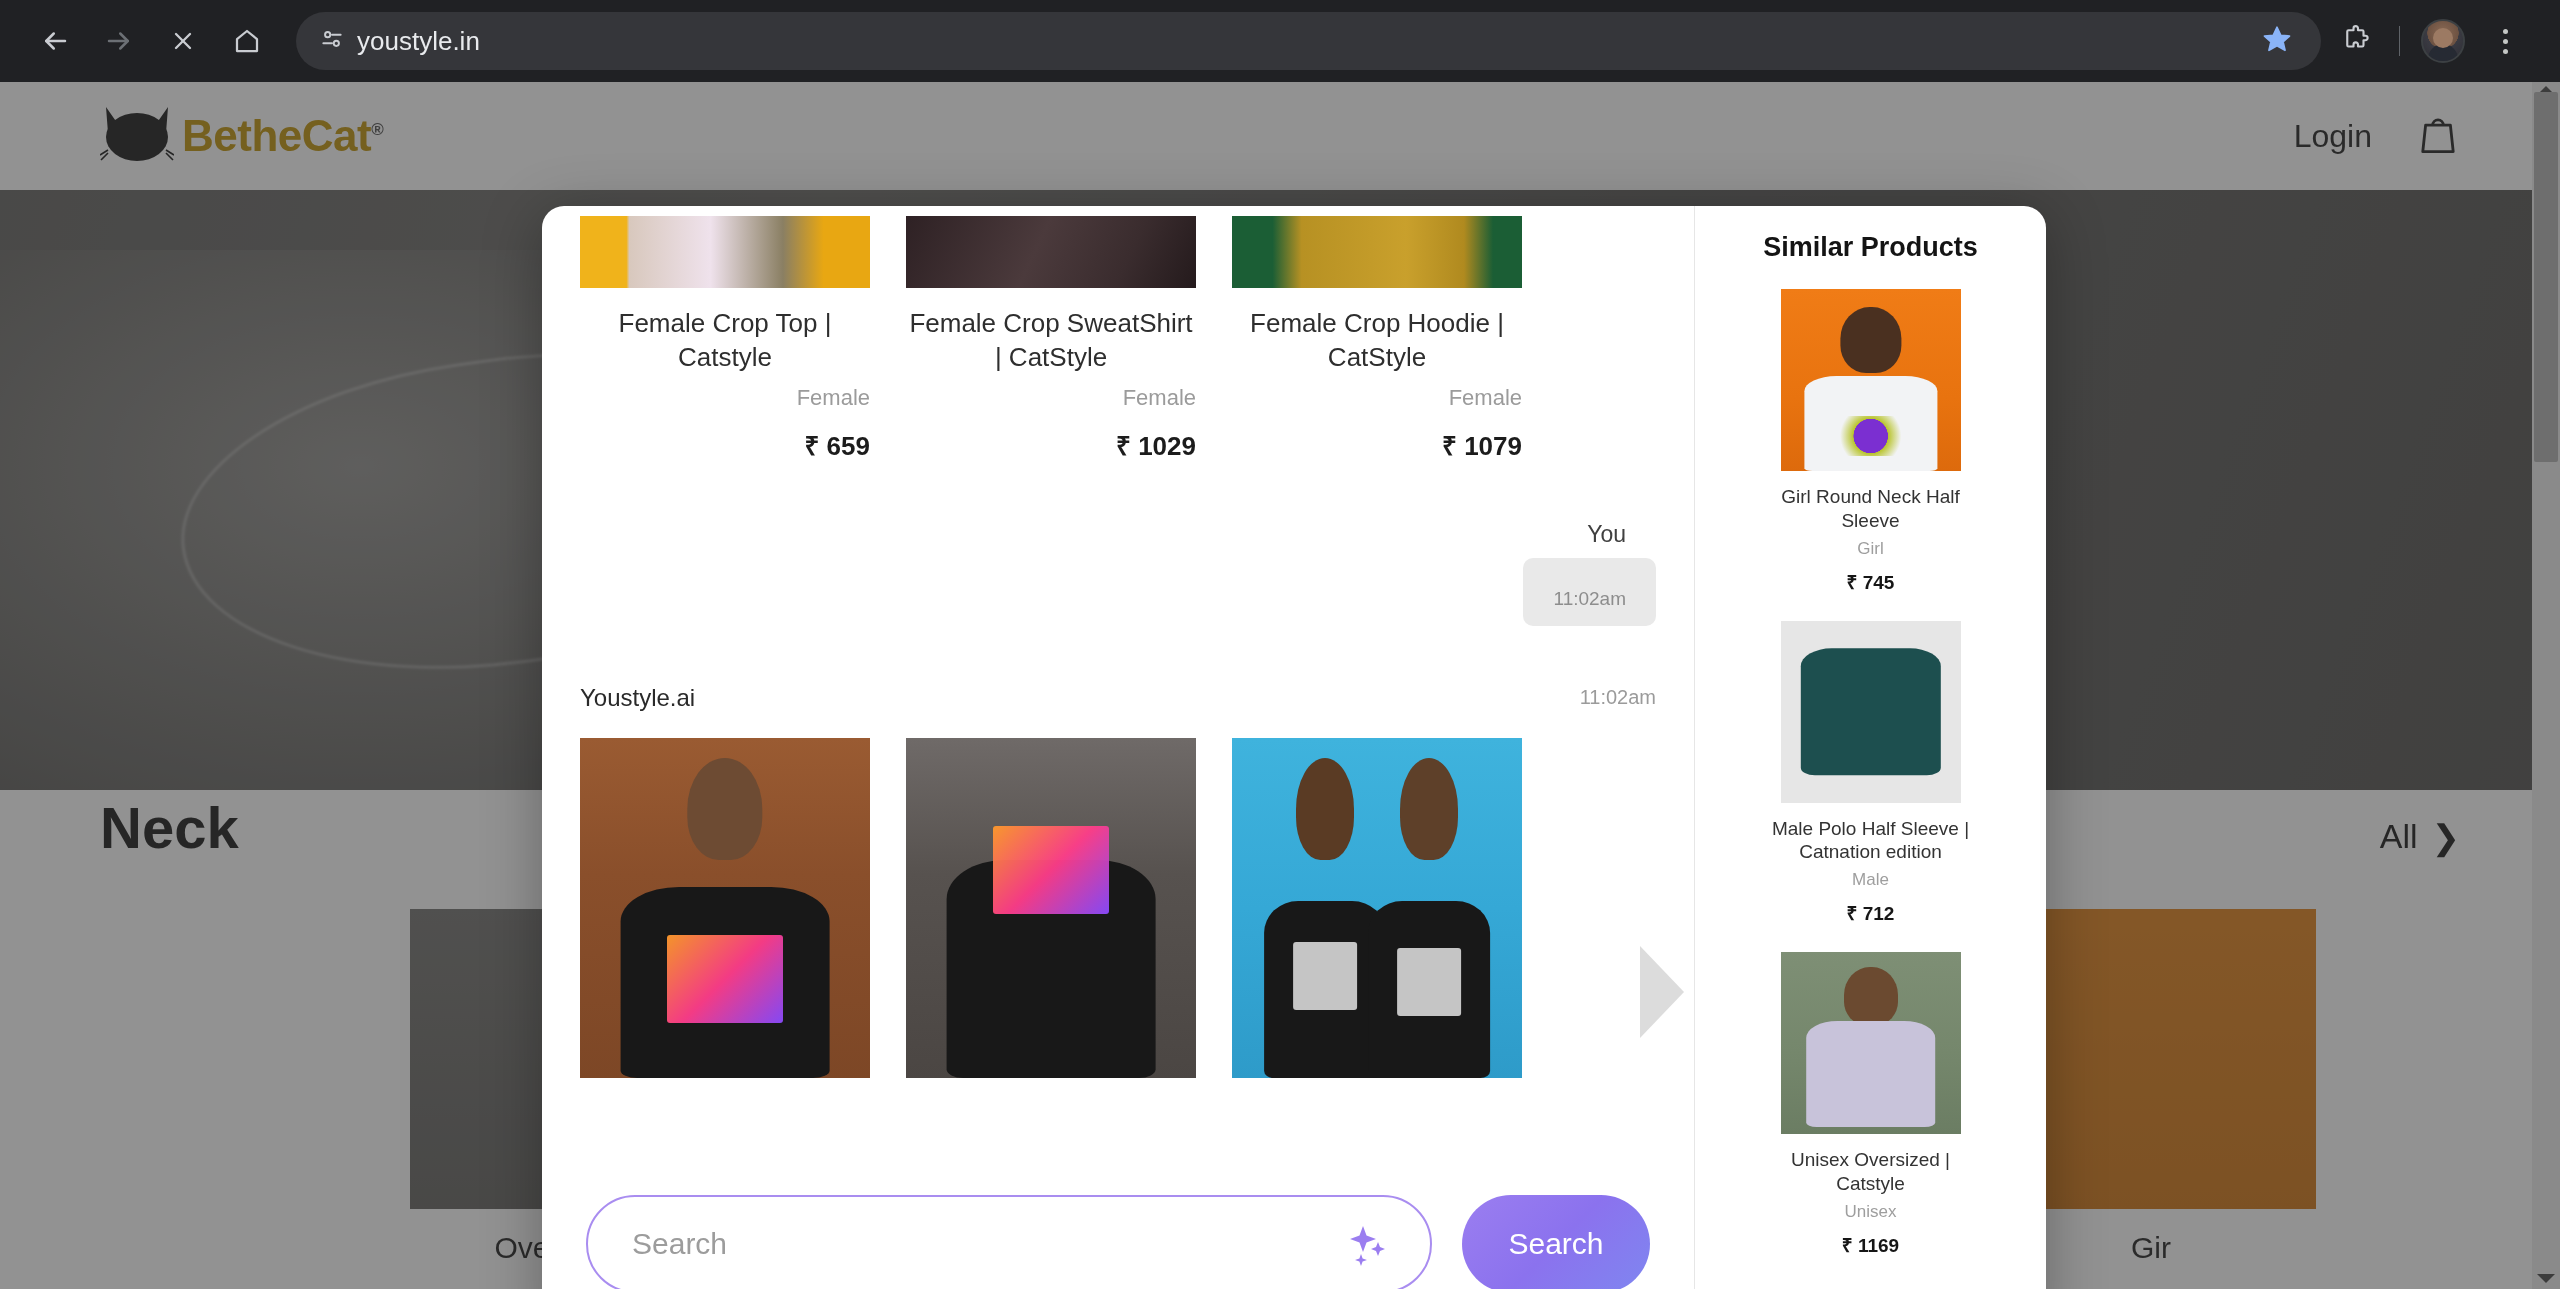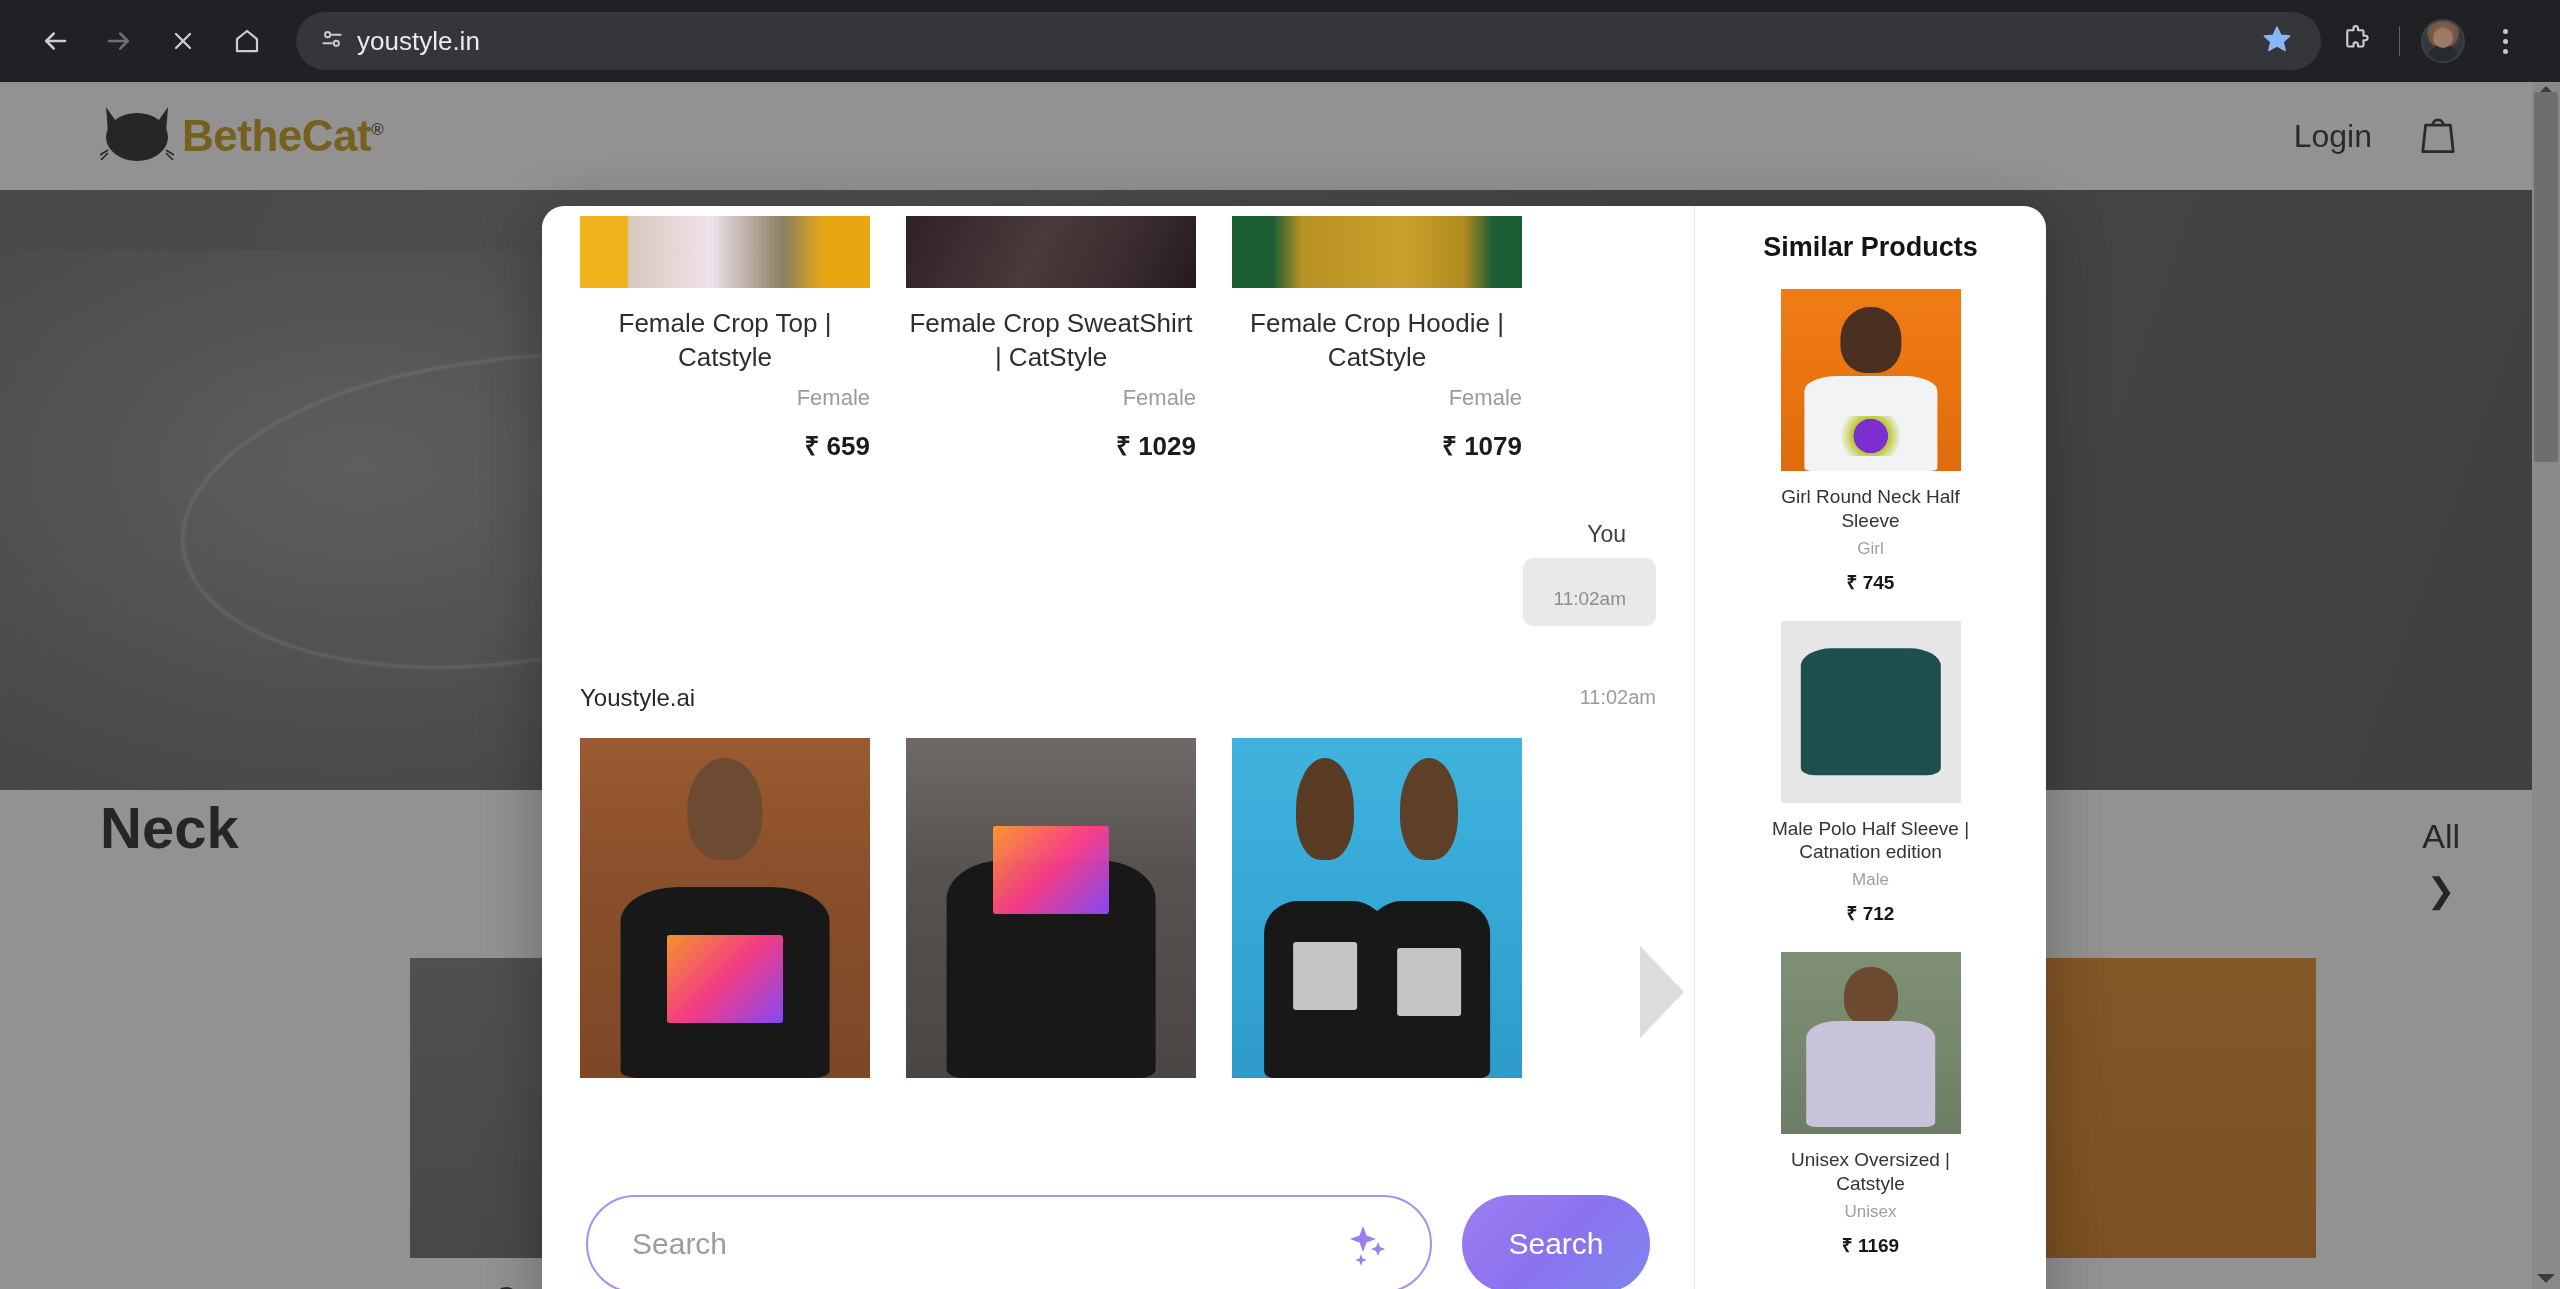--- a/index.html
+++ b/index.html
@@ -154,21 +154,21 @@
 
   .shop-section { position: absolute; top: 712px; left: 0; width: 2560px; }
   .shop-head {
     display: flex; align-items: baseline;
     padding: 0 100px;
   }
   .shop-title { font-size: 58px; font-weight: bold; color: #111; }
   .shop-all {
     margin-left: auto;
     font-size: 34px; color: #111;
-    display: flex; align-items: center; gap: 14px; flex-direction: column;
+    display: flex; align-items: center; gap: 14px;
   }
   .cards-row {
     display: flex; gap: 36px;
     padding: 48px 100px 0 410px;
   }
   .pcard { width: 330px; flex: 0 0 auto; }
   .pcard .thumb { width: 330px; height: 300px; }
   .pcard .cap {
     padding: 22px 0;
     text-align: center;
@@ -547,20 +547,21 @@
           <span>❯</span>
         </span>
       </div>
       <div class="cards-row">
         <div class="pcard">
           <div class="thumb img-bgcard1"></div>
           <div class="cap">Oversized T</div>
         </div>
         <div class="pcard" style="margin-left:1210px">
           <div class="thumb img-bgcard2"></div>
+          <div class="cap">Gir</div>
         </div>
       </div>
 
     </div>
 
   </div>
 
   <div class="overlay"></div>
 
   <div class="modal">

